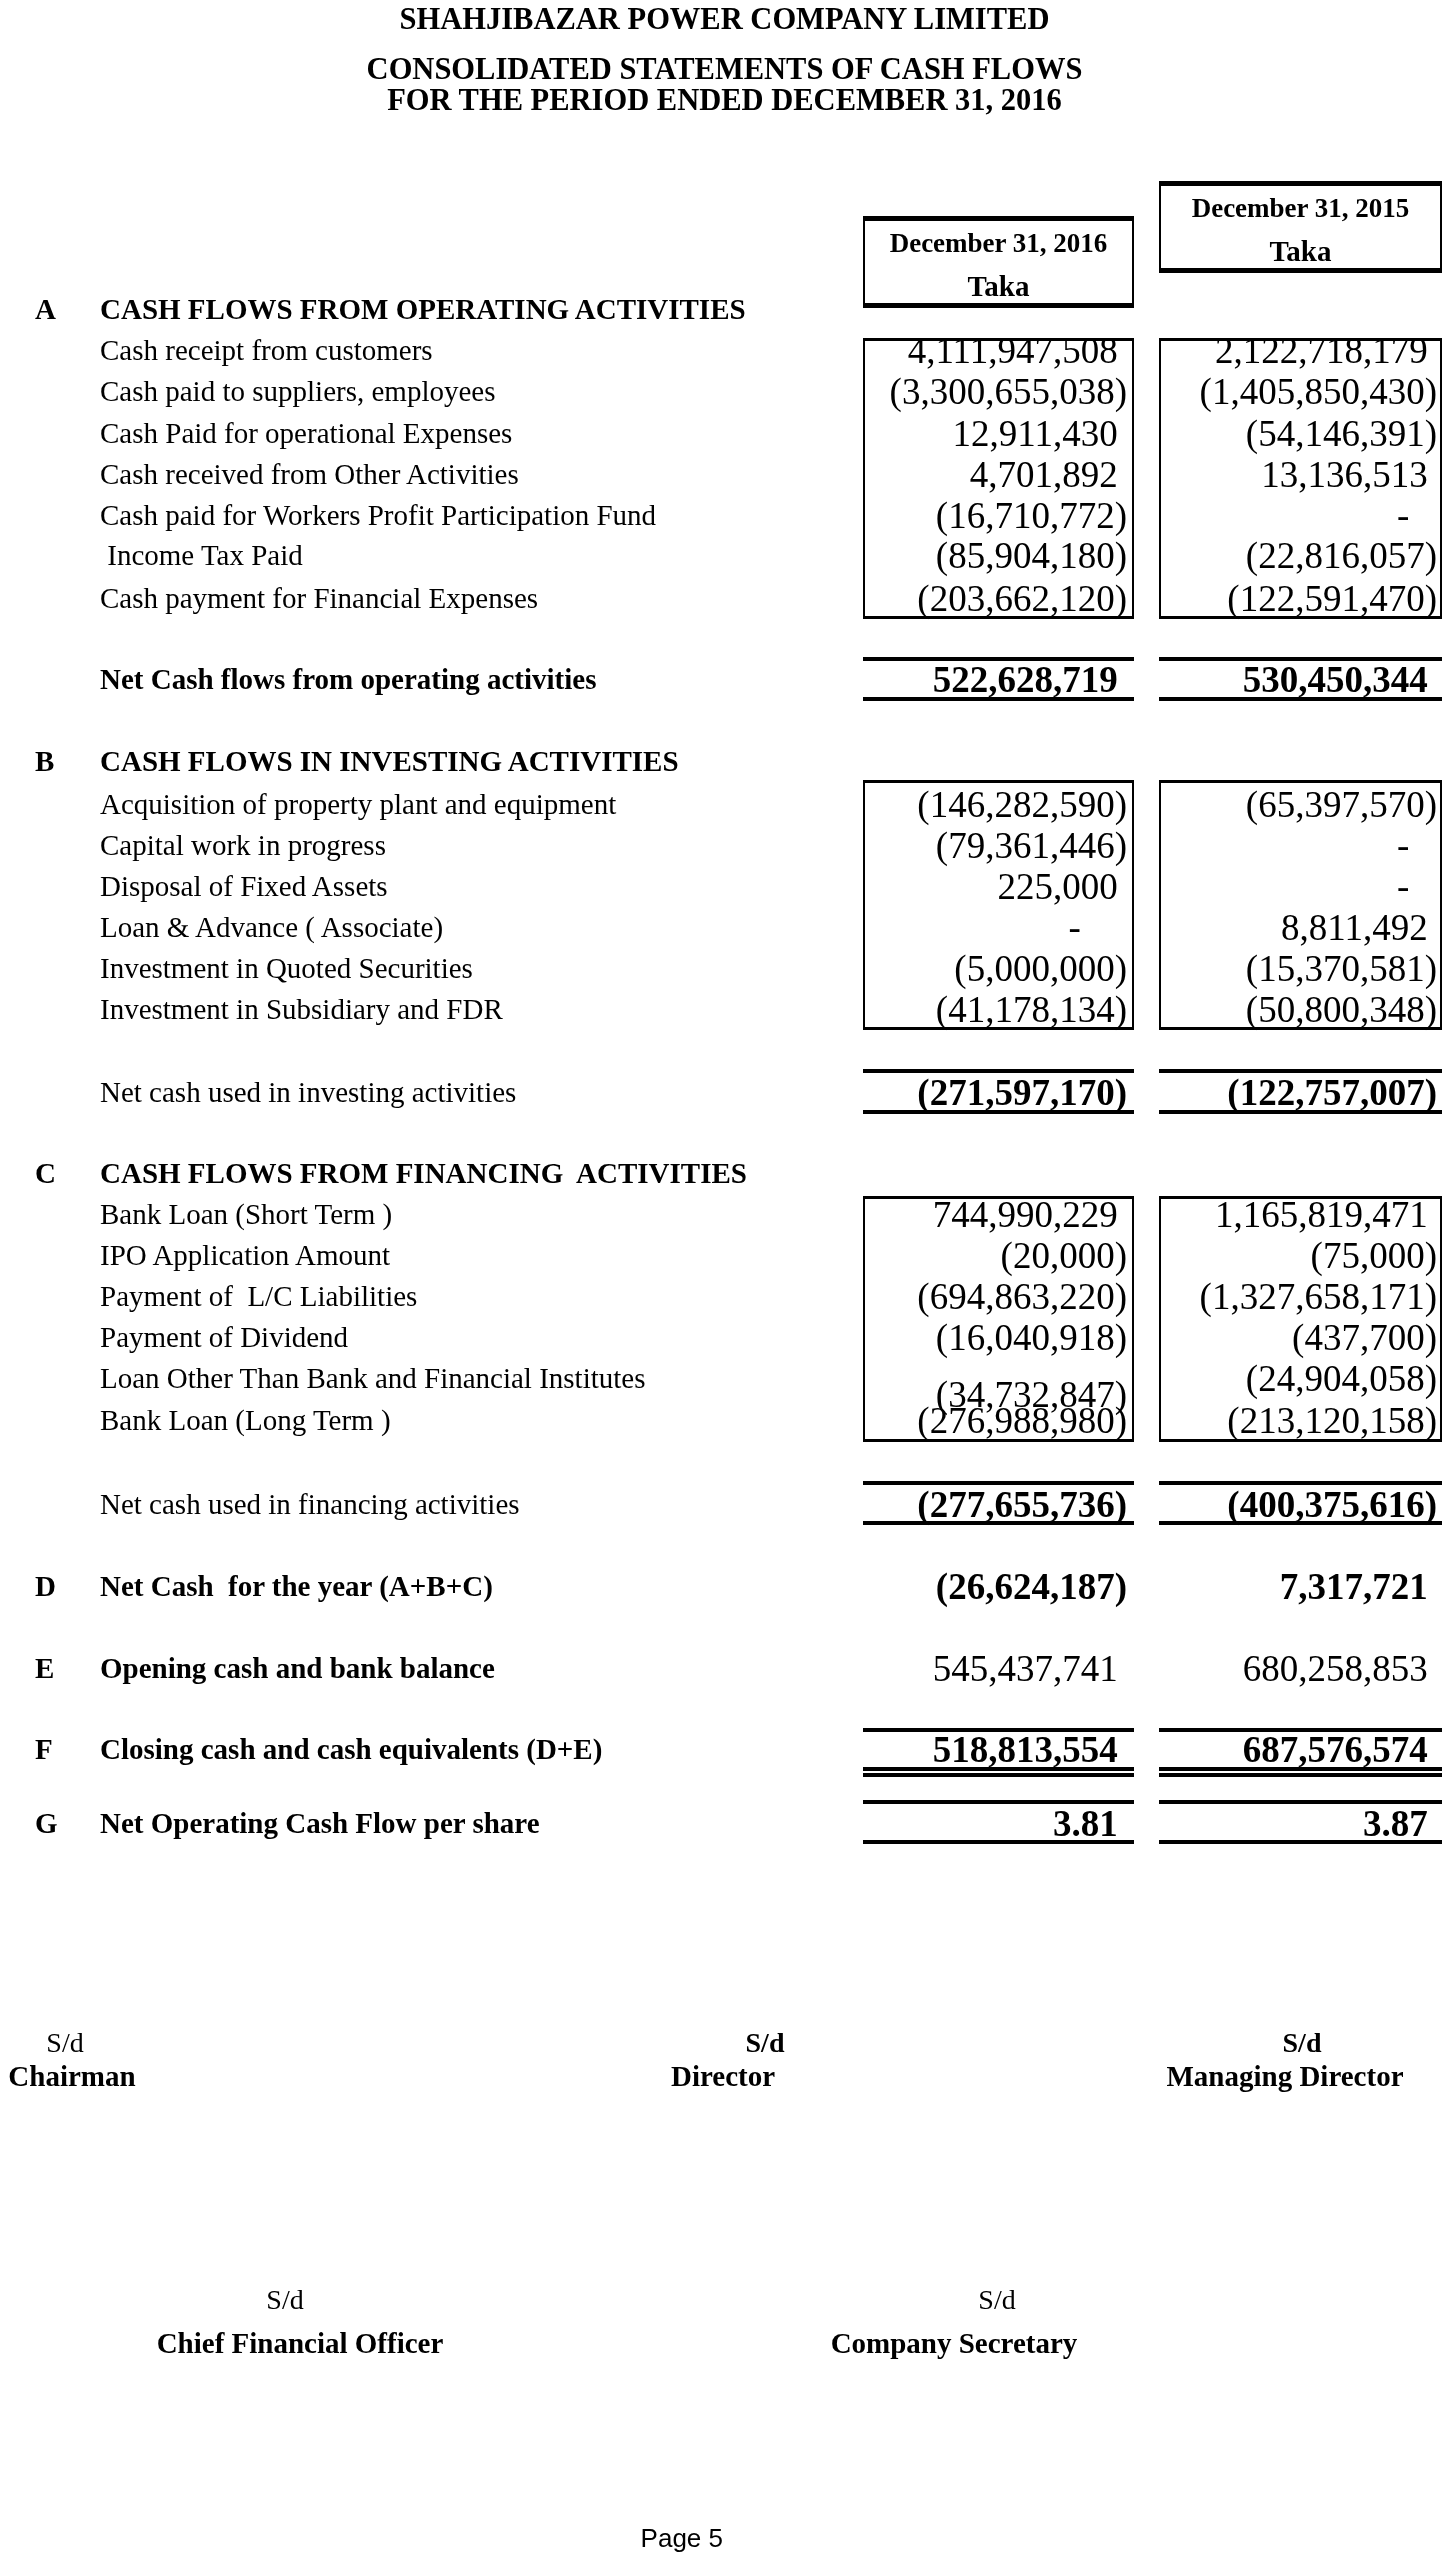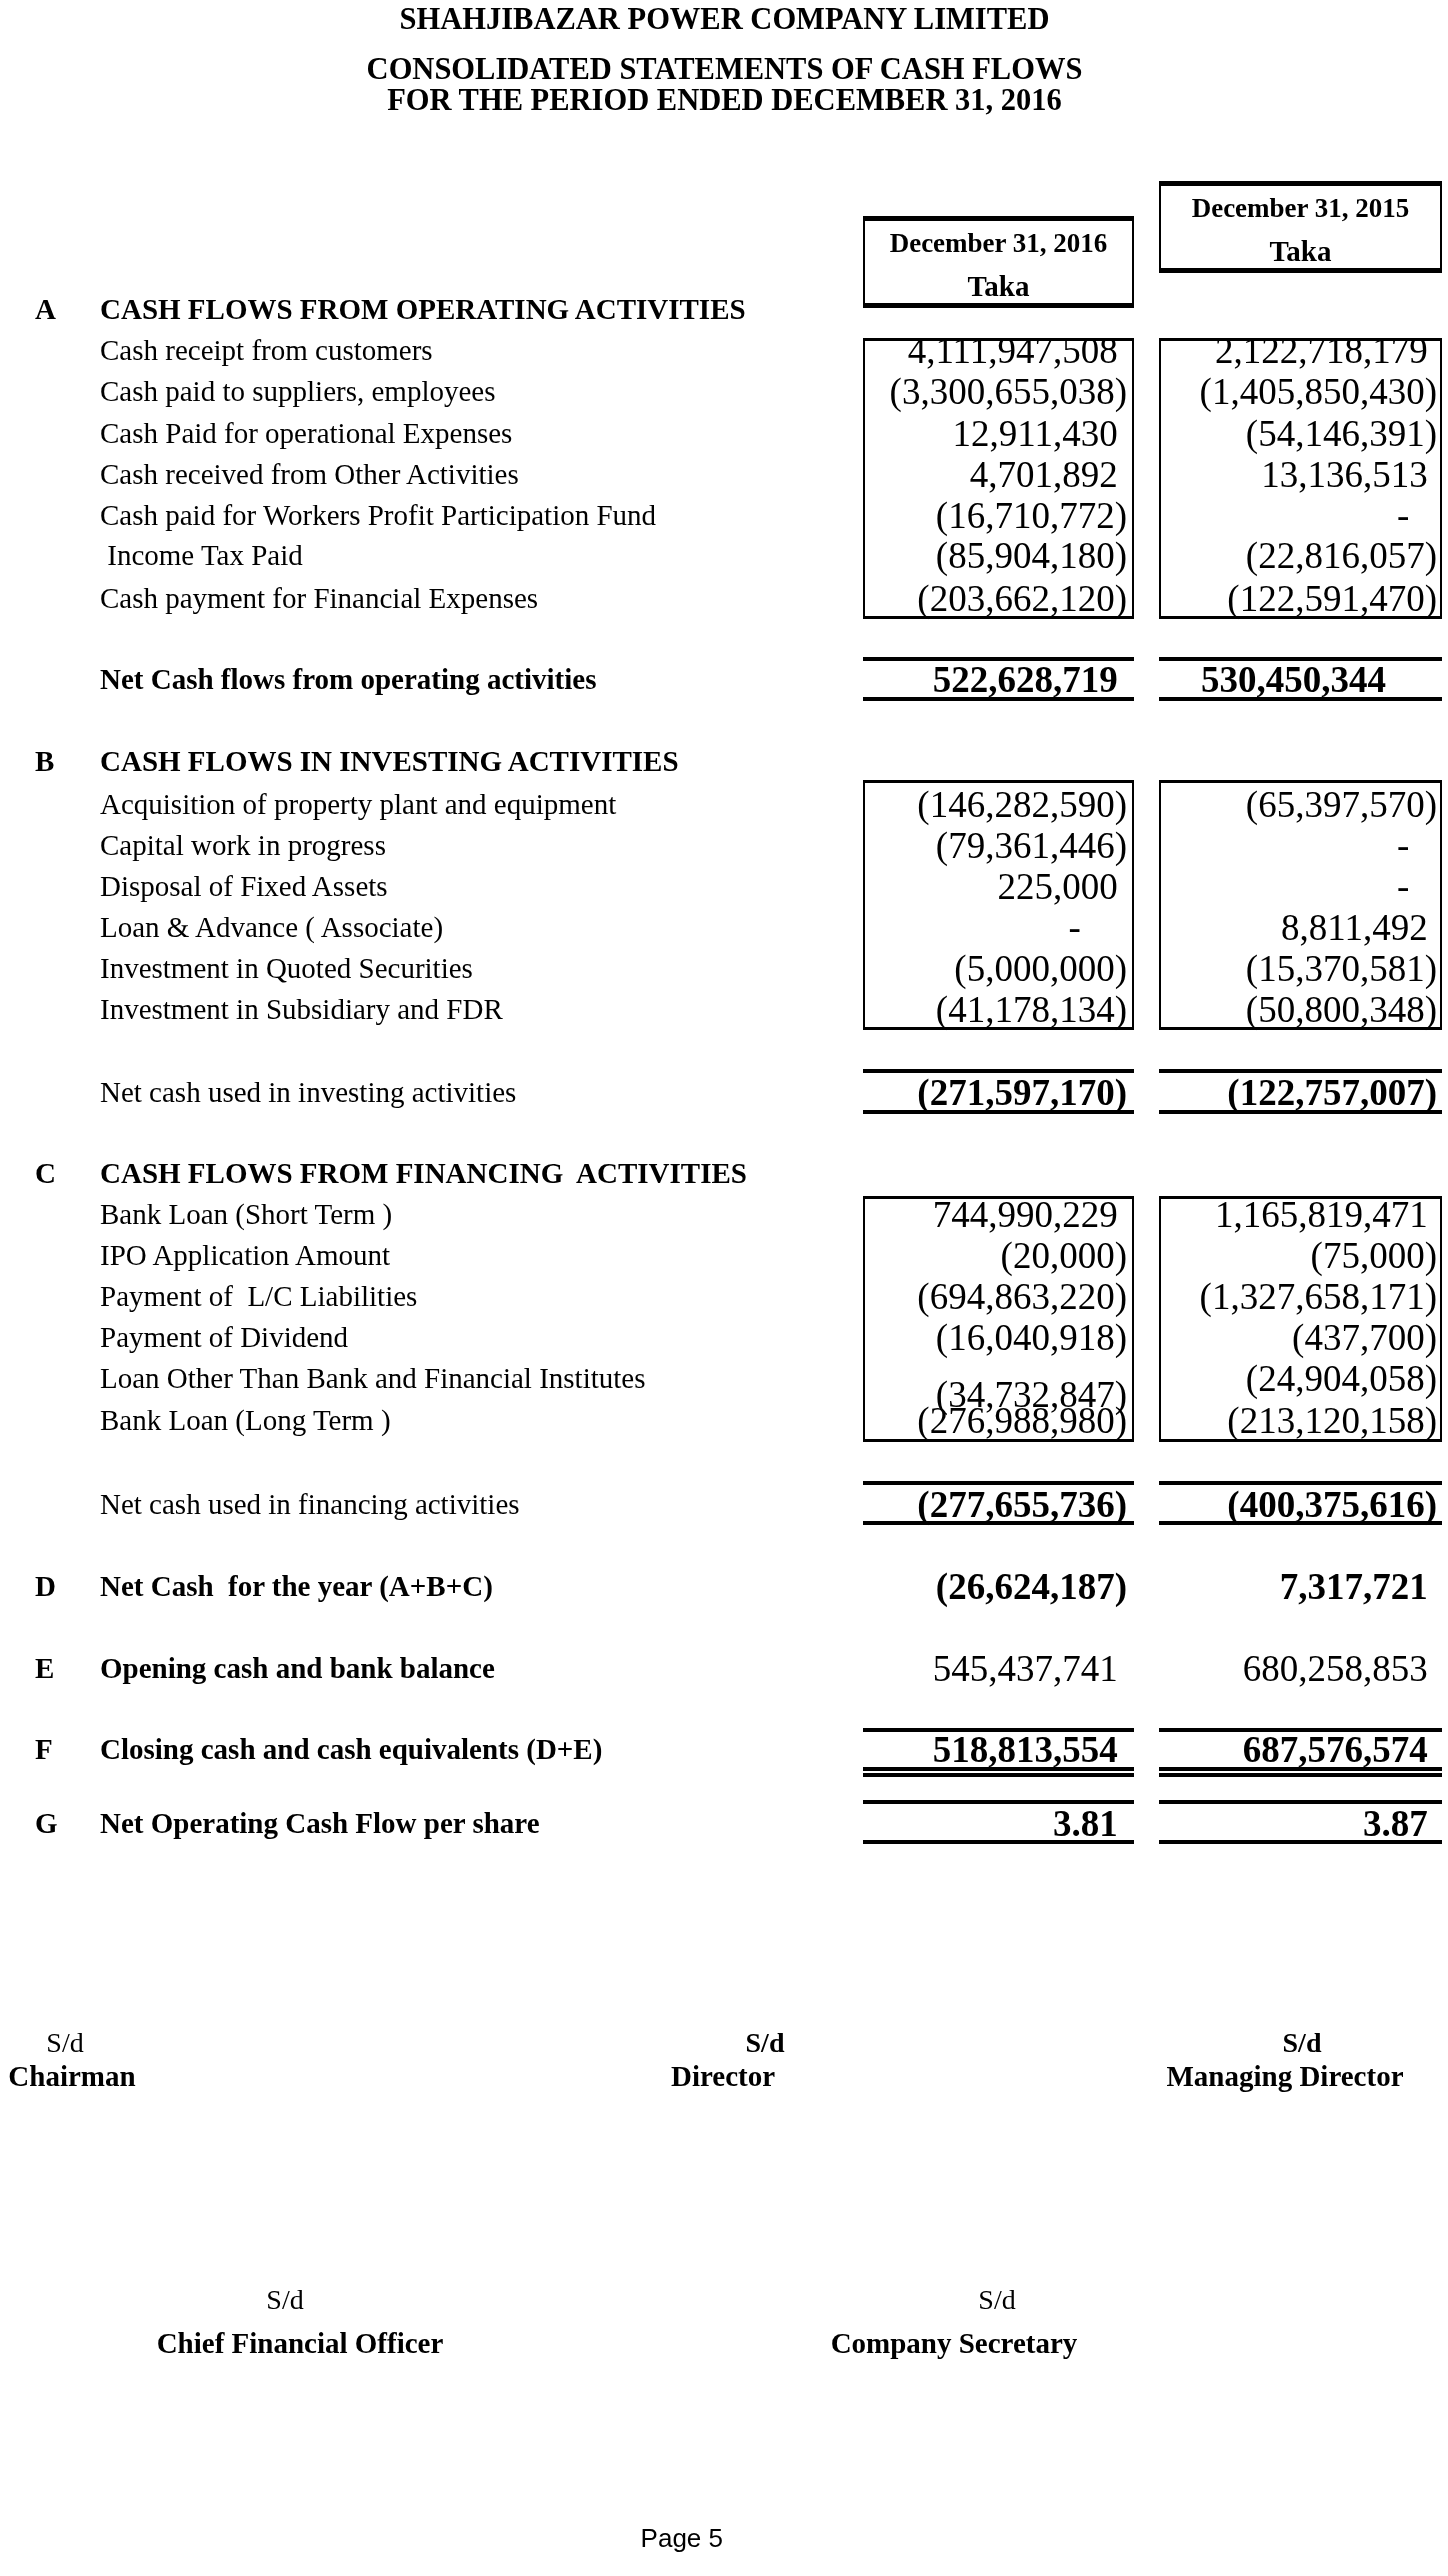--- a/index.html
+++ b/index.html
@@ -91,21 +91,21 @@
     <div class="label serif" style="top:580px;">Cash payment for Financial Expenses</div>
     <div class="val serif c1" style="top:580px;">(203,662,120)</div>
     <div class="val serif c2" style="top:580px;">(122,591,470)</div>
   </div>
 
   <div class="rule r1" style="top:657px;"></div>
   <div class="rule r2" style="top:657px;"></div>
   <div>
     <div class="label bold serif" style="top:661px;">Net Cash flows from operating activities</div>
     <div class="val bold serif c1" style="top:661px;">522,628,719 </div>
-    <div class="val bold serif c2" style="top:661px;text-align:center;">530,450,344 </div>
+    <div class="val bold serif c2" style="top:661px;">530,450,344 </div>
   </div>
   <div class="rule r1" style="top:697px;"></div>
   <div class="rule r2" style="top:697px;"></div>
 </div>
 
 <div>
   <div class="letter serif" style="top:743px;">B</div>
   <div class="label bold serif" style="top:743px;">CASH FLOWS IN INVESTING ACTIVITIES</div>
 
   <div class="box bx1" style="top:780px; height:250px;"></div>

